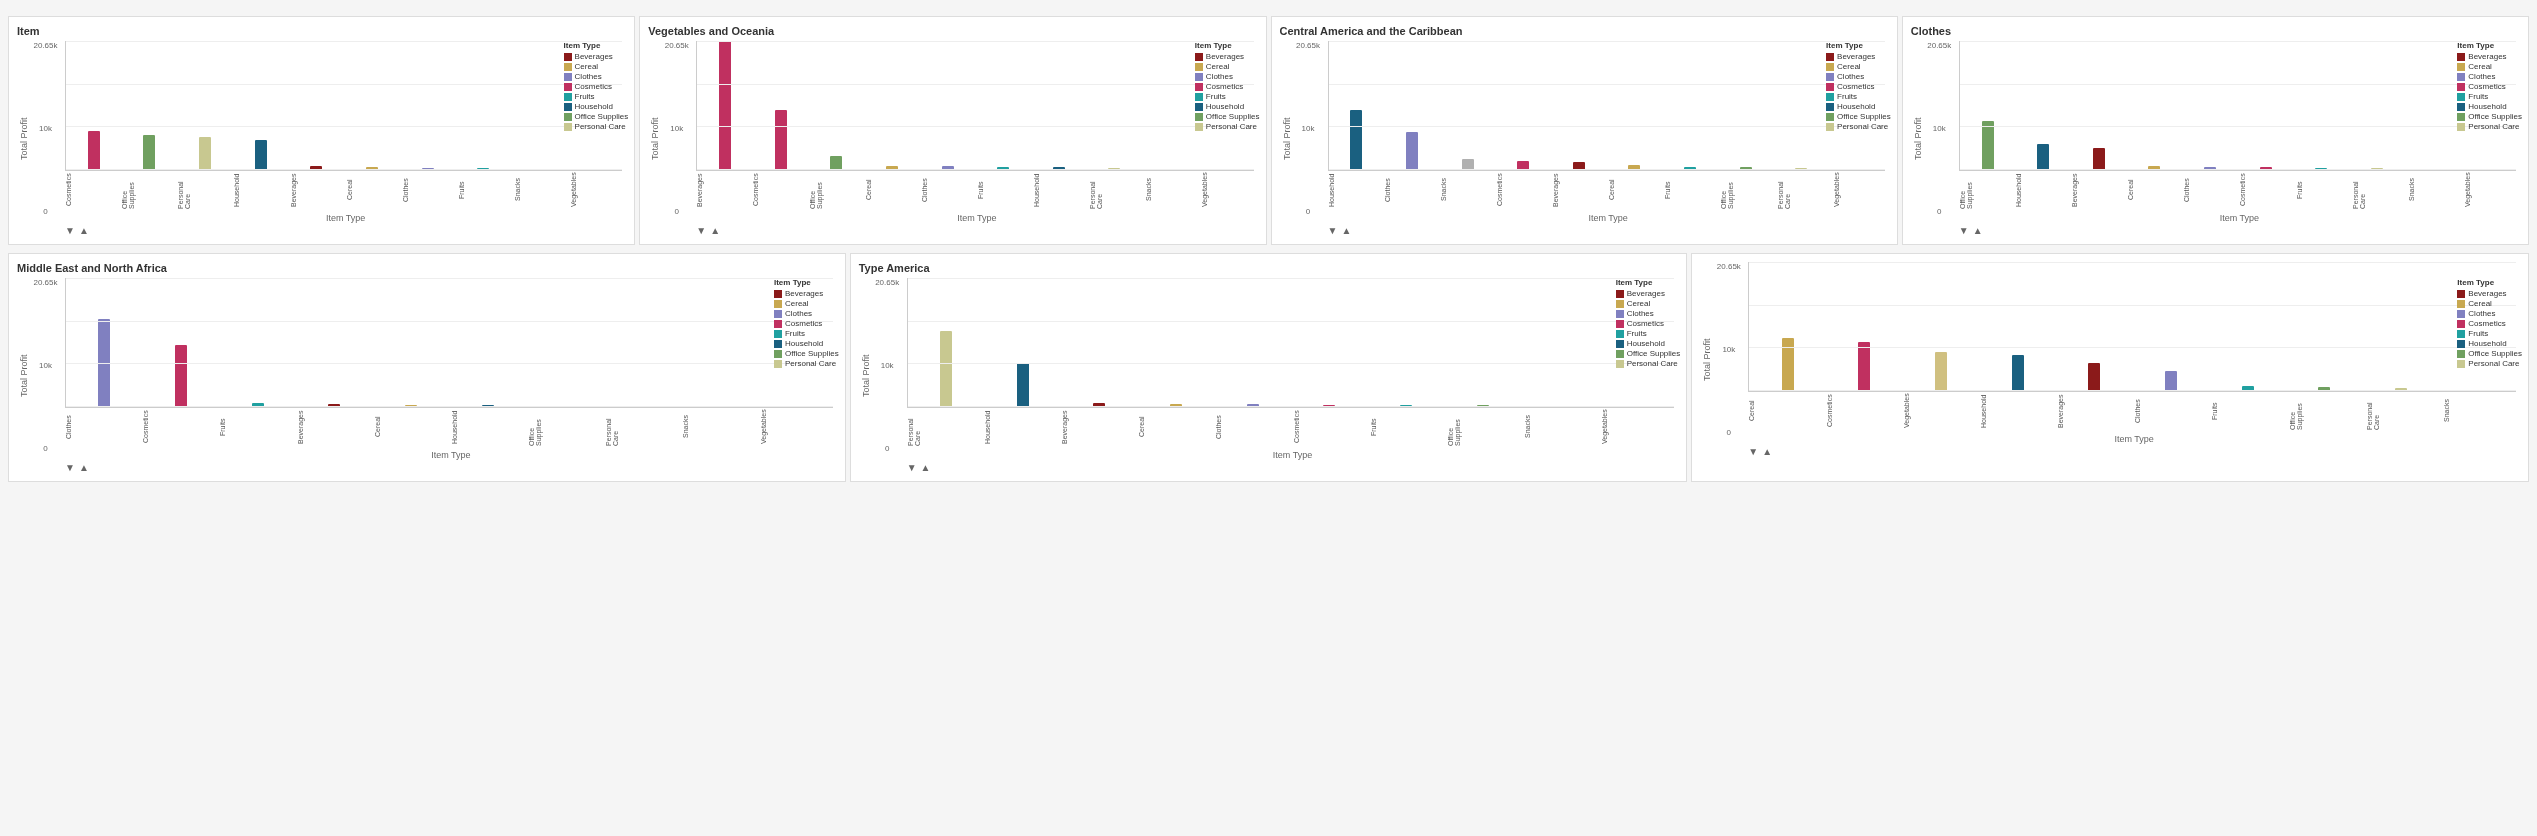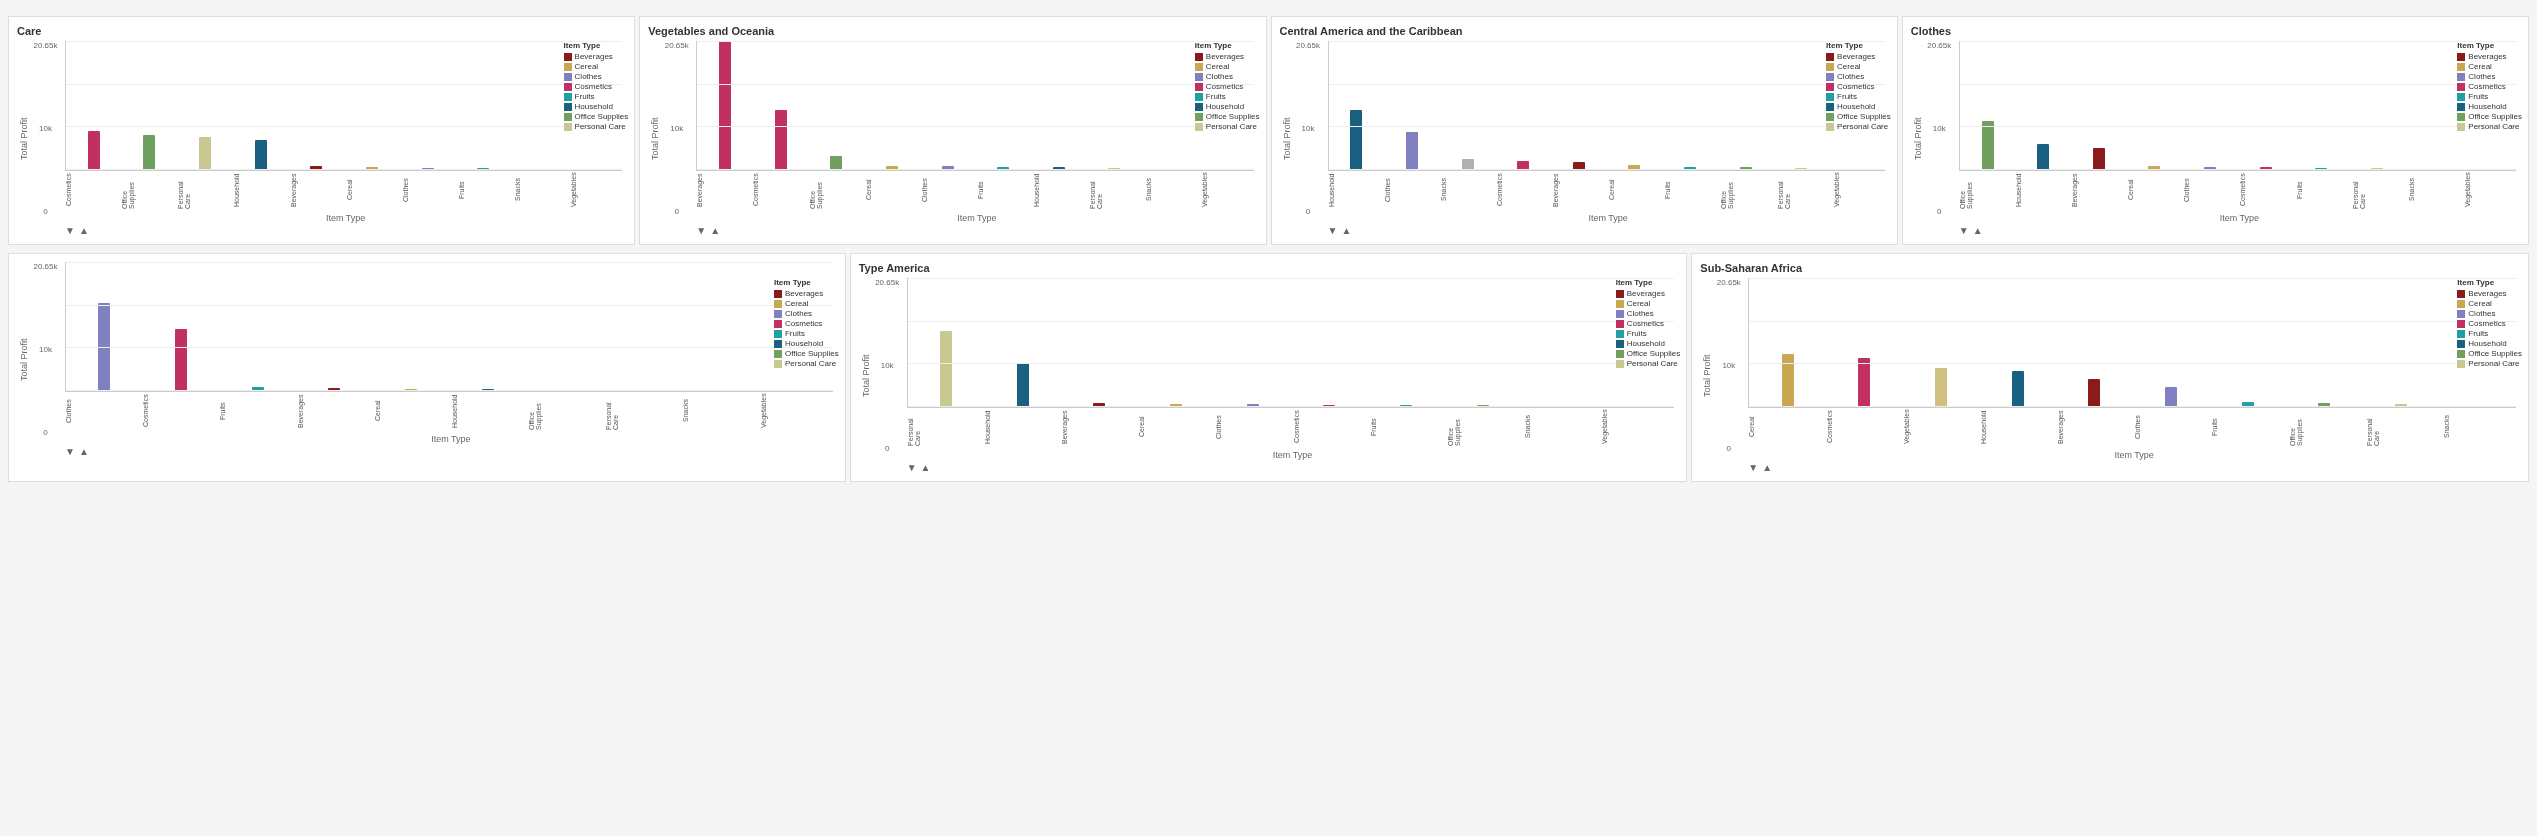--- a/index.html
+++ b/index.html
@@ -172,21 +172,21 @@
     }
   </style>
 </head>
 <body>
 
 <div class="page-title"></div>
 
 <div id="charts-container">
     <div class="charts-grid">
       <div class="chart-panel">
-        <div class="chart-title">Care</div>
+        <div class="chart-title">Item</div>
         <div class="chart-with-axes">
           <div class="y-axis-label">Total Profit</div>
           <div class="chart-content">
             <div class="y-axis-ticks">
               <span>20.65k</span>
               <span>10k</span>
               <span>0</span>
             </div>
             <div class="bars-container">
               <div class="gridlines">
@@ -586,20 +586,21 @@
           </div>
           <div class="legend-item">
             <div class="legend-color" style="background-color: rgb(200, 200, 144);"></div>
             <span>Personal Care</span>
           </div>
         </div>
       </div>
     </div>
     <div class="charts-bottom">
       <div class="chart-panel">
+        <div class="chart-title">Middle East and North Africa</div>
         <div class="chart-with-axes">
           <div class="y-axis-label">Total Profit</div>
           <div class="chart-content">
             <div class="y-axis-ticks">
               <span>20.65k</span>
               <span>10k</span>
               <span>0</span>
             </div>
             <div class="bars-container">
               <div class="gridlines">
@@ -791,21 +792,20 @@
             <div class="legend-color" style="background-color: rgb(112, 160, 96);"></div>
             <span>Office Supplies</span>
           </div>
           <div class="legend-item">
             <div class="legend-color" style="background-color: rgb(200, 200, 144);"></div>
             <span>Personal Care</span>
           </div>
         </div>
       </div>
       <div class="chart-panel">
-        <div class="chart-title">Sub-Saharan Africa</div>
         <div class="chart-with-axes">
           <div class="y-axis-label">Total Profit</div>
           <div class="chart-content">
             <div class="y-axis-ticks">
               <span>20.65k</span>
               <span>10k</span>
               <span>0</span>
             </div>
             <div class="bars-container">
               <div class="gridlines">

